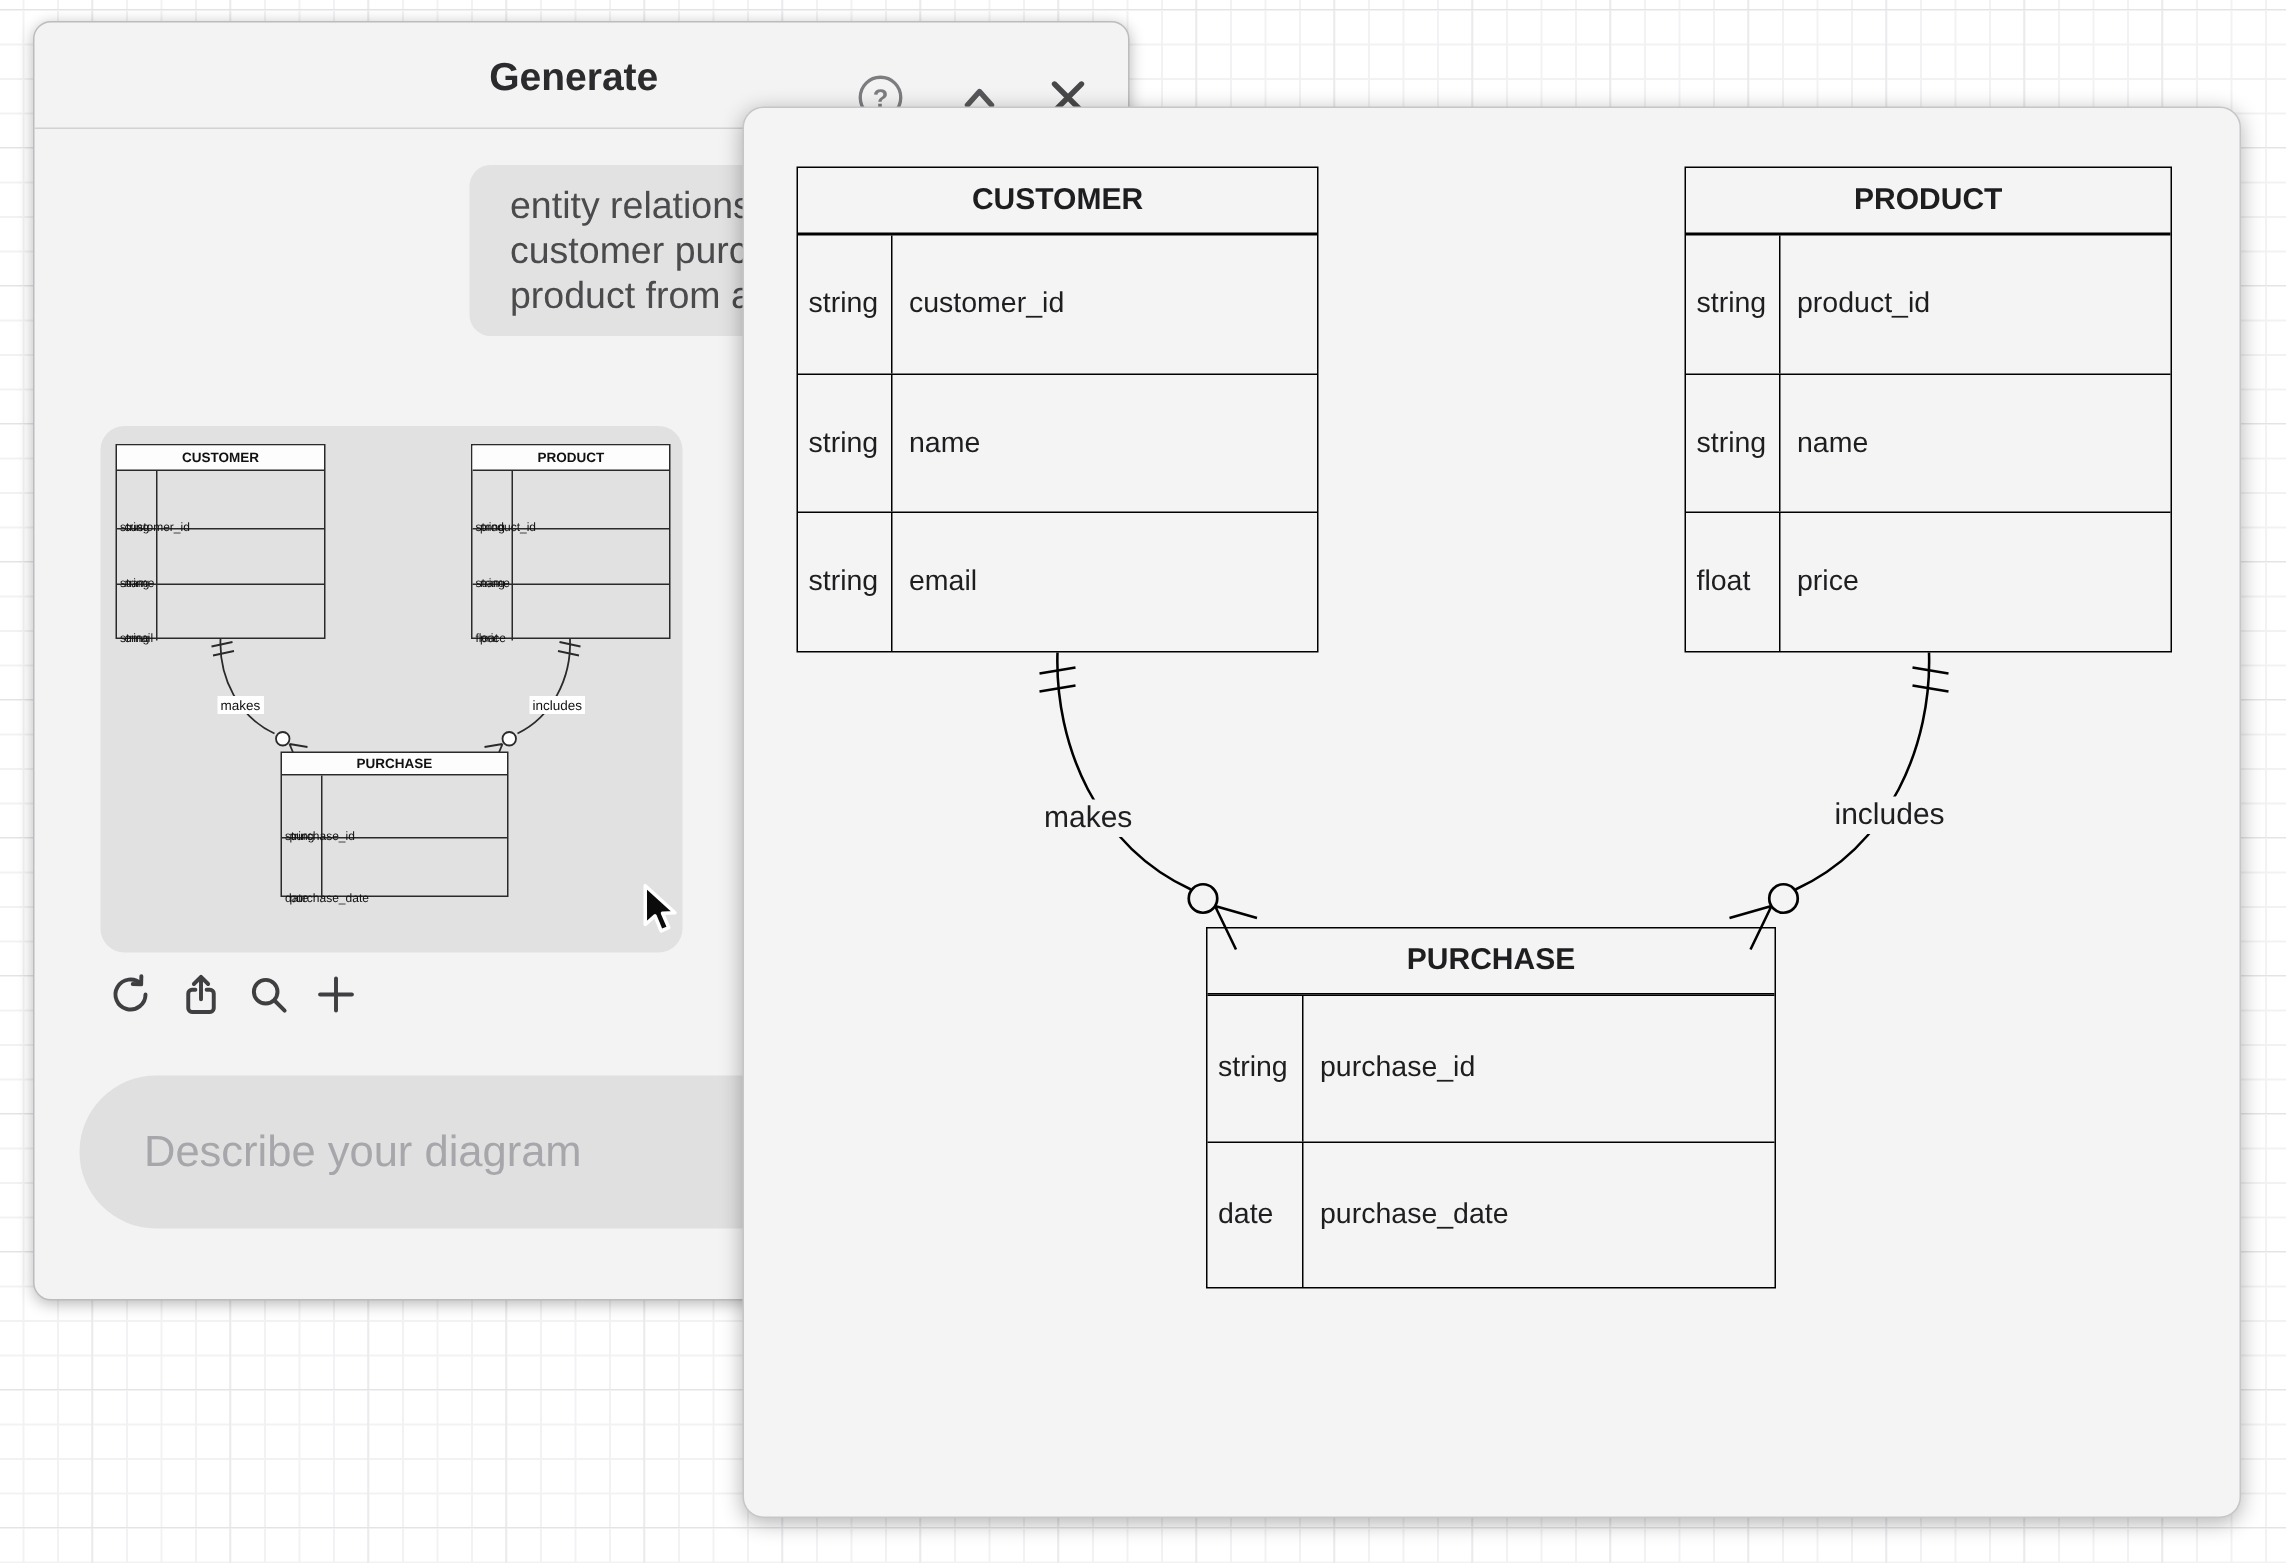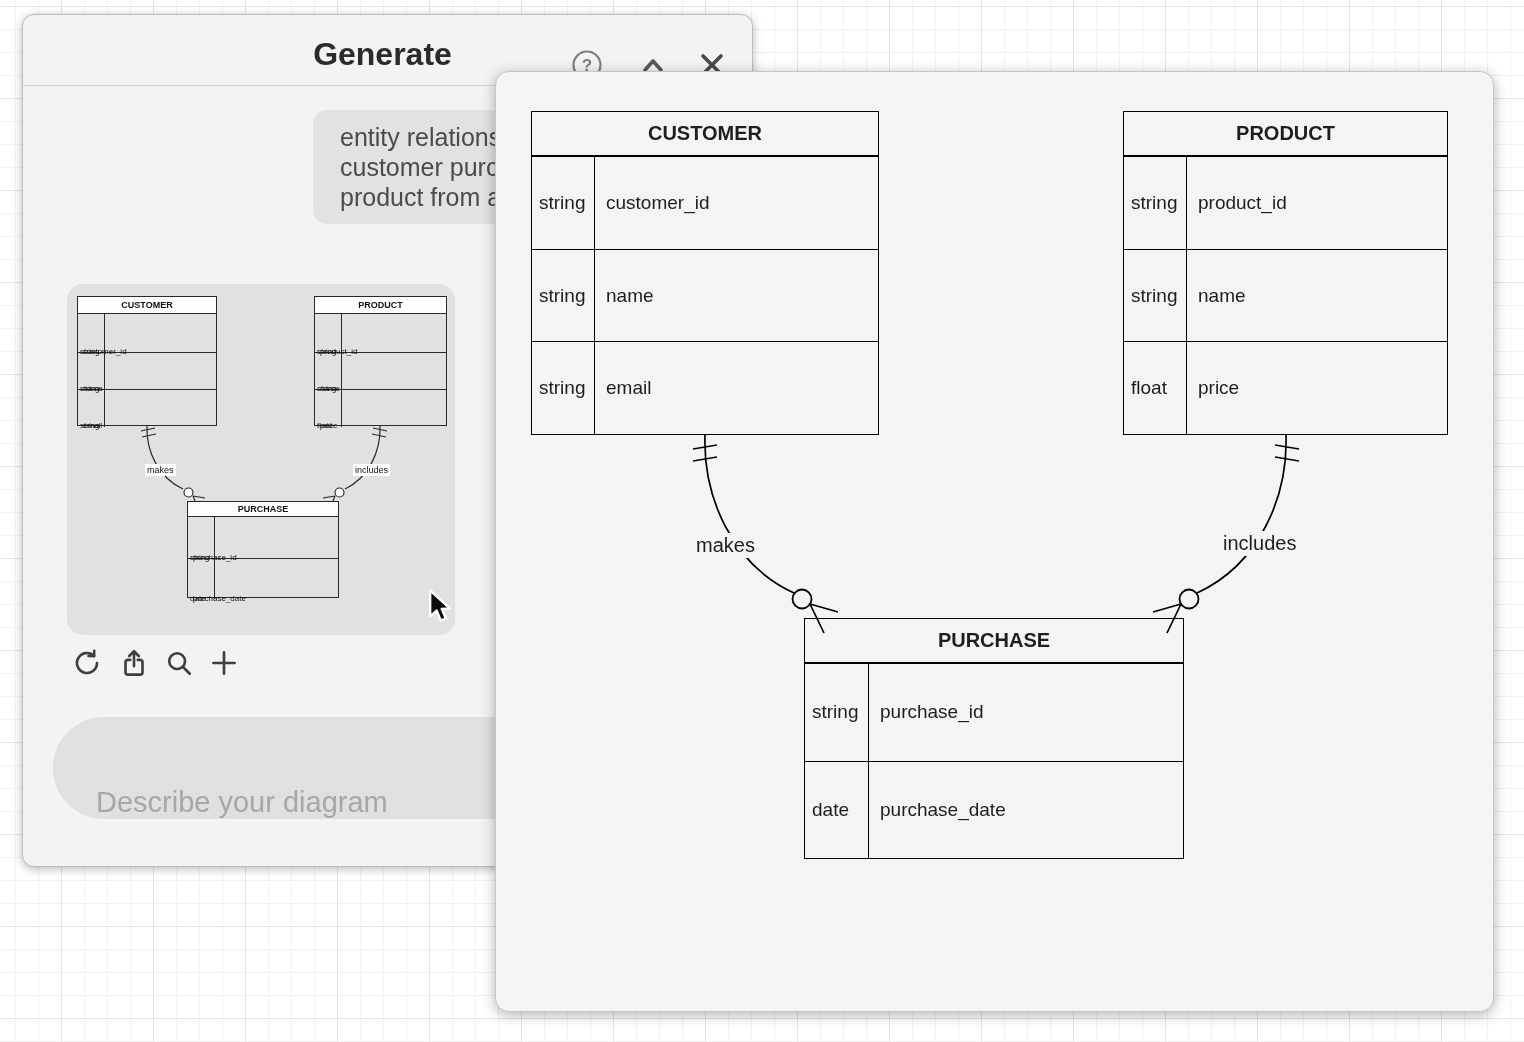--- a/index.html
+++ b/index.html
@@ -25,21 +25,21 @@
     box-shadow:0 2px 10px rgba(0,0,0,.28);
     z-index:2;
   }
   .dialog-header{
     position:absolute; left:0; top:0; width:100%; height:71px;
     border-bottom:1px solid #d2d2d5;
   }
   .dialog-title{
     position:absolute; left:0; top:21px; width:100%;
     text-align:center; padding-right:10px;
-    font-size:32px; font-weight:700; color:#2b2b2e;
+    font-size:26px; font-weight:700; color:#2b2b2e;
   }
   .tbtn{ position:absolute; top:34px; width:32px; height:32px; cursor:pointer; }
 
   .bubble{
     left:290px; top:95px; width:352px; min-height:106px;
     background:#e2e2e3; border-radius:14px;
     padding:12px 0 12px 27px;
     color:#4b4b4e; font-size:25px; line-height:30px;
     z-index:3; white-space:nowrap; overflow:visible;
   }
@@ -61,21 +61,21 @@
   .mini-label{
     position:absolute; background:#ffffff; font-size:9px; color:#111;
     padding:0 2px; line-height:12px;
   }
 
   .toolbar-icon{ position:absolute; top:633px; width:30px; height:30px; cursor:pointer; }
 
   .prompt-pill{
     left:30px; top:702px; width:600px; height:102px;
     background:#e0e0e1; border-radius:51px; z-index:3;
-    display:flex; align-items:flex-end; padding-left:43px;
+    display:flex; align-items:center; padding-left:43px;
   }
   .prompt-pill input{
     border:none; outline:none; background:transparent;
     font-family:"Liberation Sans", sans-serif;
     font-size:29px; color:#4b4b4e; width:420px;
   }
   .prompt-pill input::placeholder{ color:#a7a7ab; }
 
   
   .popup{

